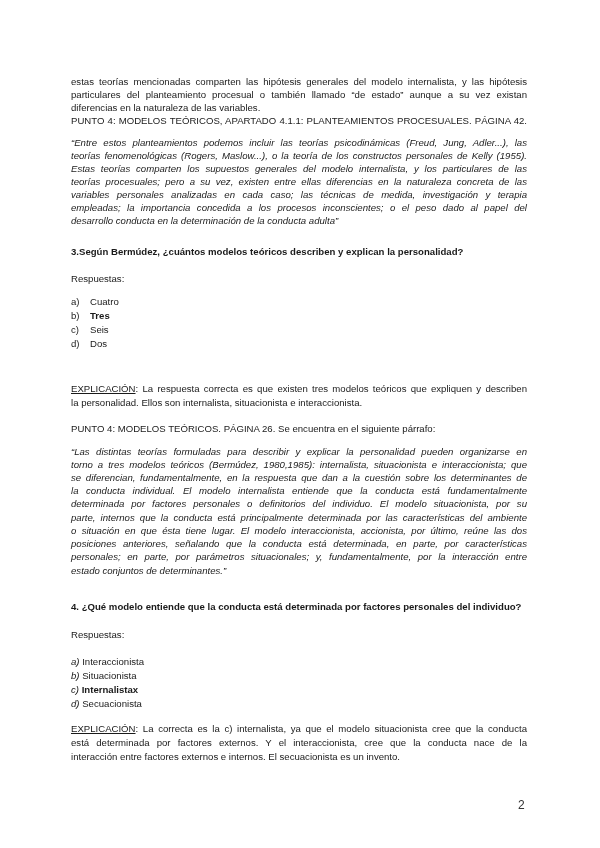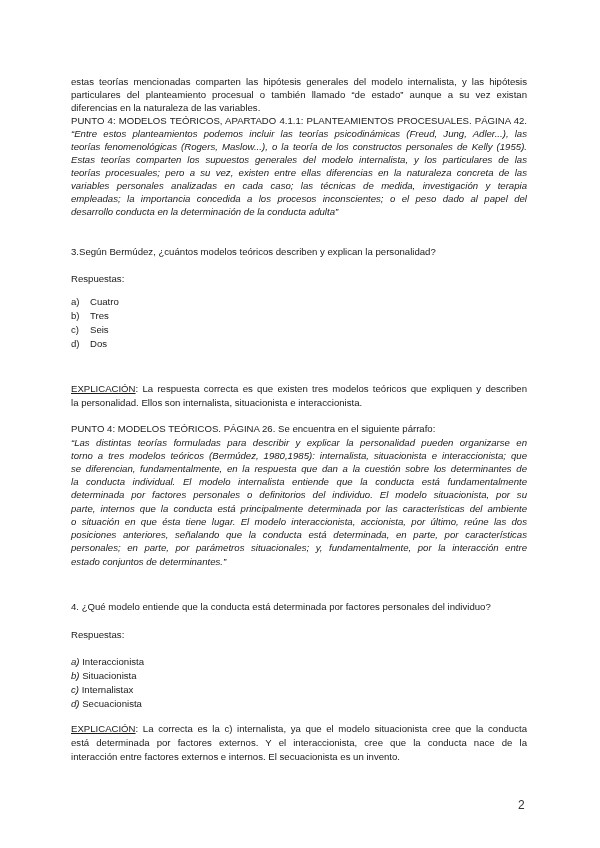--- a/index.html
+++ b/index.html
@@ -1,22 +1,22 @@
 <!DOCTYPE html>
 <html><head>
   <meta charset="utf-8">
   <style>
     html, body { margin: 0; padding: 0; background: #ffffff; }
     body { width: 600px; height: 848px; position: relative; overflow: hidden;
       font-family: "Liberation Sans", sans-serif; color: #1a1a1a; font-size: 9.6px; }
     .page { position: absolute; left: 71px; top: 0; width: 456px; }
     .ln { position: absolute; left: 0; white-space: nowrap; line-height: 13px; }
     .j { width: 456px; text-align: justify; text-align-last: justify; white-space: normal; }
-    .it { font-style: italic; }
-    .b { font-weight: normal; text-align: right; }
+    .it { font-style: italic; margin-top: 9px; }
+    .b { font-weight: bold; text-align: right; }
     .u { text-decoration: underline; }
     .opt-l { display: inline-block; width: 19px; }
     .pagenum { position: absolute; left: 518px; top: 798px; font-size: 12px; color: #333; }
   </style>
 </head>
 <body>
 
 <div class="page">
 
   <div class="ln j" style="top:75px">estas teorías mencionadas comparten las hipótesis generales del modelo internalista, y las hipótesis</div>

